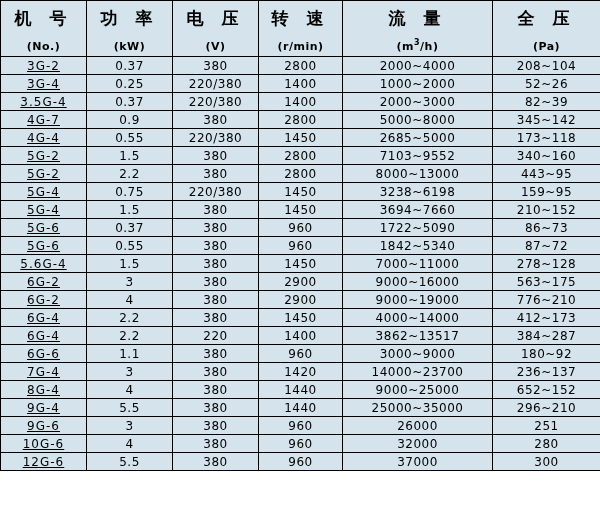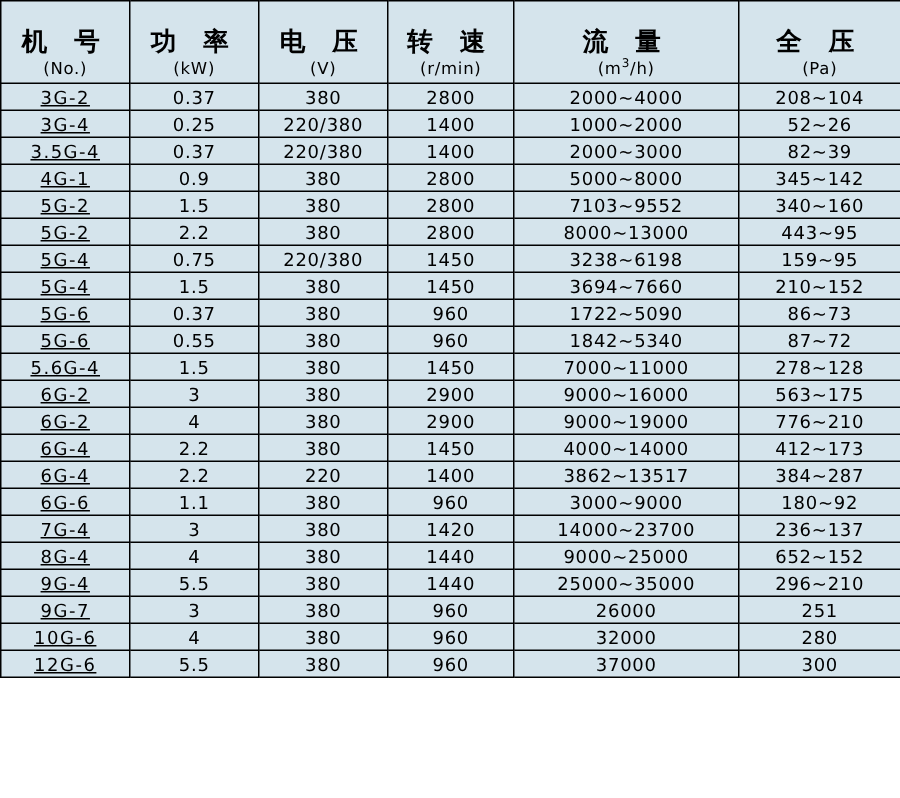--- a/index.html
+++ b/index.html
@@ -27,34 +27,34 @@
   #spec-table col.c5 { width: 108px; }
 
   #spec-table th, #spec-table td {
     border: 1px solid #000000;
     text-align: center;
     vertical-align: middle;
     background: #d5e4ec;
     color: #000000;
   }
   thead th {
-    padding: 18px 0 3px 0;
+    padding: 8px 0 3px 0;
     line-height: 1.15;
     background: #cfe1ea;
   }
   .hdr-cn {
     font-size: 17px;
     font-weight: bold;
     letter-spacing: 6px;
     font-family: "DejaVu Sans", "Liberation Sans", sans-serif;
   }
   .hdr-unit {
     font-size: 11px;
-    font-weight: normal;
-    margin-top: 1px;
+    font-weight: bold;
+    margin-top: 12px;
     letter-spacing: 0.5px;
   }
   tbody td {
     font-size: 12px;
     height: 17px;
     padding: 0;
     letter-spacing: 0.5px;
   }
   tbody td.model {
     letter-spacing: 1px;
@@ -125,26 +125,34 @@
       </tr>
       <tr>
         <td class="model">3.5G-4</td>
         <td>0.37</td>
         <td>220/380</td>
         <td>1400</td>
         <td>2000~3000</td>
         <td>82~39</td>
       </tr>
       <tr>
-        <td class="model">4G-1</td>
+        <td class="model">4G-7</td>
         <td>0.9</td>
         <td>380</td>
         <td>2800</td>
         <td>5000~8000</td>
         <td>345~142</td>
+      </tr>
+      <tr>
+        <td class="model">4G-4</td>
+        <td>0.55</td>
+        <td>220/380</td>
+        <td>1450</td>
+        <td>2685~5000</td>
+        <td>173~118</td>
       </tr>
       <tr>
         <td class="model">5G-2</td>
         <td>1.5</td>
         <td>380</td>
         <td>2800</td>
         <td>7103~9552</td>
         <td>340~160</td>
       </tr>
       <tr>
@@ -253,21 +261,21 @@
       </tr>
       <tr>
         <td class="model">9G-4</td>
         <td>5.5</td>
         <td>380</td>
         <td>1440</td>
         <td>25000~35000</td>
         <td>296~210</td>
       </tr>
       <tr>
-        <td class="model">9G-7</td>
+        <td class="model">9G-6</td>
         <td>3</td>
         <td>380</td>
         <td>960</td>
         <td>26000</td>
         <td>251</td>
       </tr>
       <tr>
         <td class="model">10G-6</td>
         <td>4</td>
         <td>380</td>

